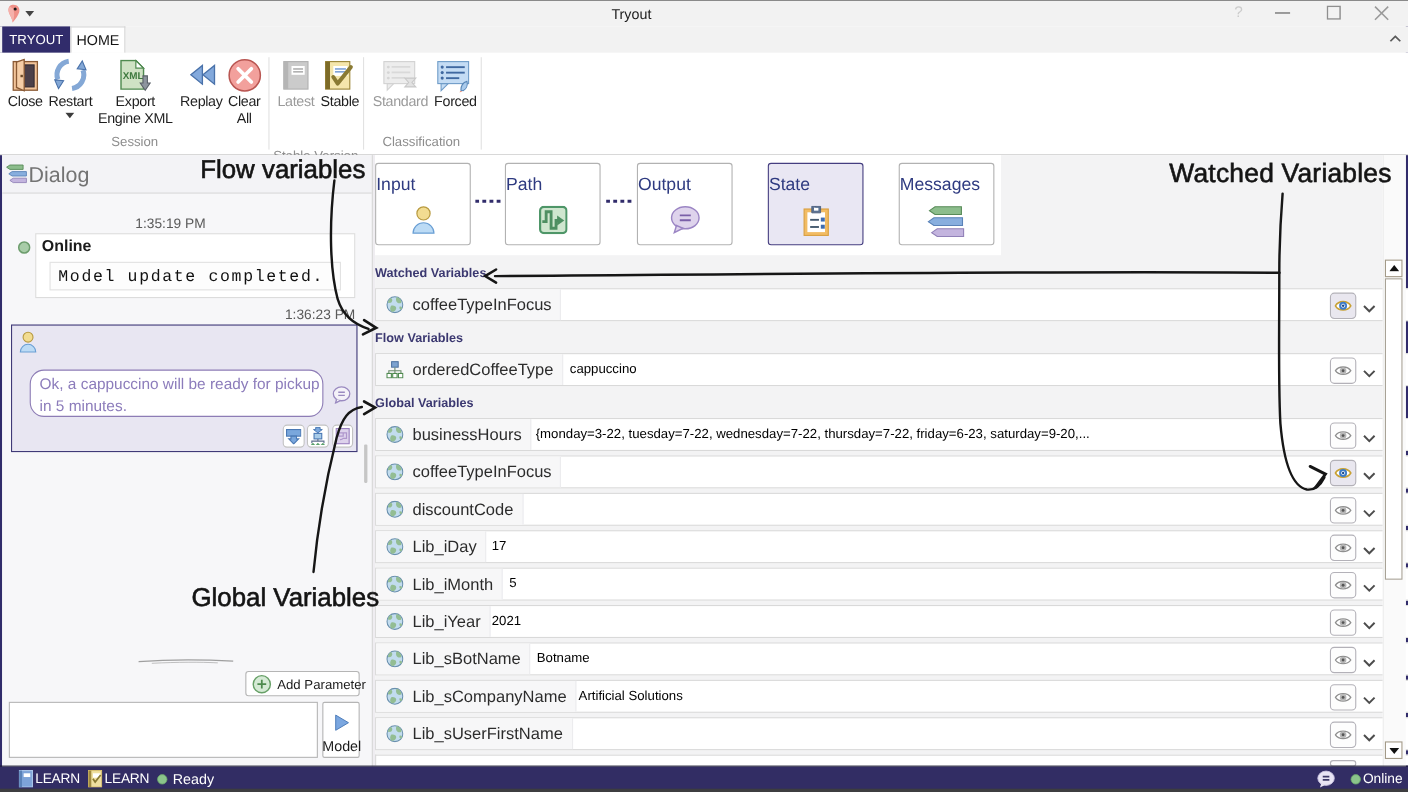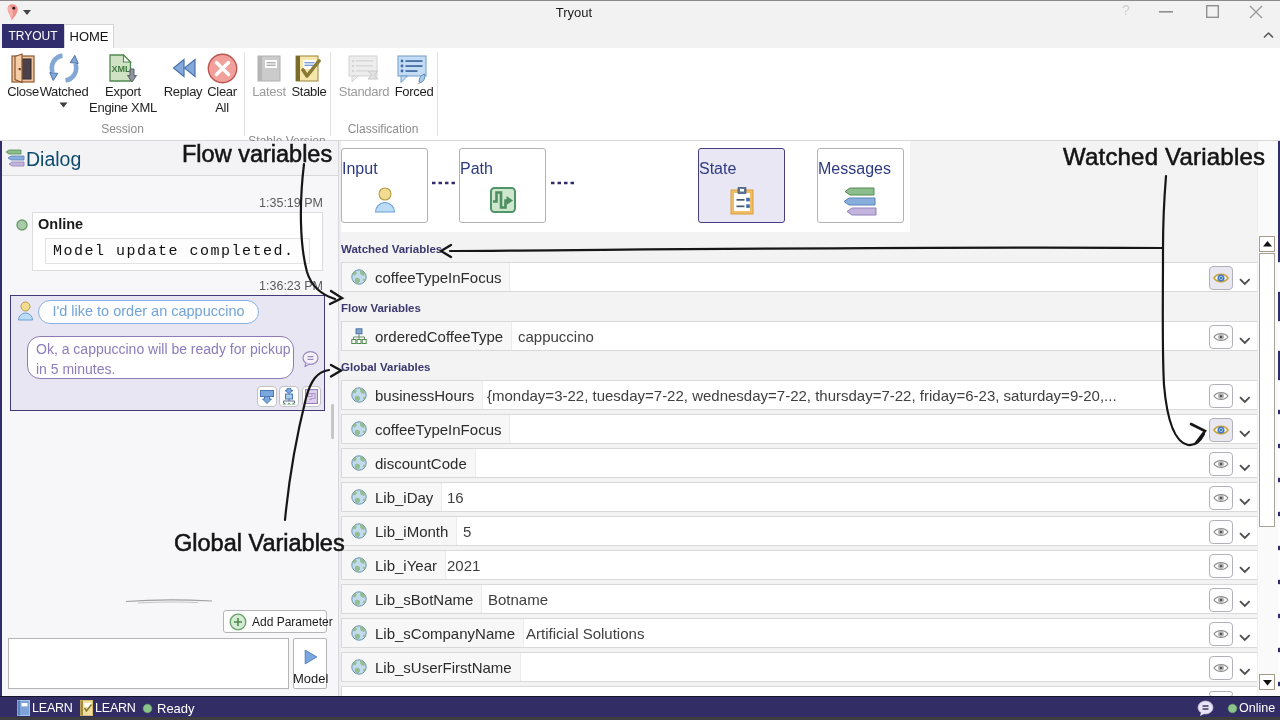--- a/index.html
+++ b/index.html
@@ -5,21 +5,21 @@
 *{box-sizing:border-box;margin:0;padding:0}
 body{font-family:"Liberation Sans",sans-serif}
 #w{position:relative;width:1280px;height:720px;background:#fff;overflow:hidden}
 .a{position:absolute}
 .rlbl{position:absolute;text-align:center;font-size:13px;letter-spacing:-0.3px;color:#1f1f1f;line-height:16px;width:90px}
 .glbl{position:absolute;text-align:center;font-size:12px;color:#8d8d8d}
 .vrow{position:absolute;left:341px;width:974px;height:30px;background:#fff;border:1px solid #d9d9d9}
 .vic{position:absolute;left:9px;top:6px}
 .nc{position:absolute;left:0;top:0;height:28px;background:#f7f7f8;border-right:1px solid #ececee}
 .vn{position:absolute;left:33px;top:6px;font-size:15px;color:#2c2c2c;white-space:nowrap}
-.vv{position:absolute;top:6px;font-size:15px;color:#404040;white-space:nowrap}
+.vv{position:absolute;top:6px;font-size:12px;color:#000000;white-space:nowrap}
 .eyeb{position:absolute;left:867px;top:3px;width:24px;height:24px;border:1px solid #b3b1b8;border-radius:4px;background:#fdfdfd}
 .eyeb.gold{background:#e9e7ef}
 .chev{position:absolute;left:897px;top:9px}
 .shead{position:absolute;left:341px;font-size:11.5px;font-weight:bold;color:#3b3870;white-space:nowrap}
 .card{position:absolute;top:148px;width:87px;height:75px;background:#fff;border:1px solid #b2b2b2;border-radius:3px}
 .card .cl{position:absolute;top:11px;width:100%;text-align:left;font-size:16px;color:#2e3a80}
 .card .ci{position:absolute;left:0;top:38px;width:100%;text-align:center}
 </style>
 </head>
 <body>
@@ -72,21 +72,21 @@
   <rect x="7.6" y="15" width="2.2" height="2.2" fill="#6b4a28"></rect>
 </svg>
 <div class="rlbl" style="left:-22px;top:84px">Close</div>
 
 <svg class="a" style="left:48px;top:52px" width="32" height="32" viewBox="0 0 32 32">
   <path d="M14.5 3.6 A 12.4 12.4 0 0 0 4.6 20.2" fill="none" stroke="#84a8d6" stroke-width="4.6"></path>
   <path d="M1.8 20.6 L9.8 21.4 L5.2 28.6 Z" fill="#84a8d6" stroke="#4a72aa" stroke-width="1"></path>
   <path d="M17.5 28.4 A 12.4 12.4 0 0 0 27.4 11.8" fill="none" stroke="#84a8d6" stroke-width="4.6"></path>
   <path d="M30.2 11.4 L22.2 10.6 L26.8 3.4 Z" fill="#84a8d6" stroke="#4a72aa" stroke-width="1"></path>
 </svg>
-<div class="rlbl" style="left:19px;top:84px">Watched</div>
+<div class="rlbl" style="left:19px;top:84px">Restart</div>
 <svg class="a" style="left:59px;top:102px" width="9" height="6" viewBox="0 0 9 6">
       <path d="M0.5 0.5 L8.5 0.5 L4.5 5.5 Z" fill="#3c3c3c"></path>
     </svg>
 
 <svg class="a" style="left:109px;top:54px" width="29" height="30" viewBox="0 0 29 30">
   <path d="M1 1 L14.5 1 L21.5 8 L21.5 27 L1 27 Z" fill="#cfe2c4" stroke="#4f8a4f" stroke-width="1.3"></path>
   <path d="M14.5 1 L14.5 8 L21.5 8 Z" fill="#fff" stroke="#4f8a4f" stroke-width="1.1"></path>
   <text x="2.5" y="17.5" font-family="Liberation Sans,sans-serif" font-size="9" font-weight="bold" fill="#3f7a3f">XML</text>
   <path d="M22.5 13 L26.5 13 L26.5 19.5 L29 19.5 L24.5 26 L20 19.5 L22.5 19.5 Z" fill="#8d959e" stroke="#5a6168" stroke-width="1" transform="translate(-1.5,2)"></path>
 </svg>
@@ -145,46 +145,45 @@
       <rect x="8.5" y="10.2" width="17" height="1.7" fill="#3f68a0"></rect>
   <circle cx="5" cy="16" r="1.4" fill="#3f68a0"></circle>
       <rect x="8.5" y="15.2" width="12" height="1.7" fill="#3f68a0"></rect>
   <path d="M22 27 C22 23 24 20 27.5 19 C28.5 22.5 27 26 24 27.5 Z" fill="#aacbec" stroke="#5a88b8"></path>
   <path d="M22 27.5 L20.5 29 L23 28.5 Z" fill="#e07a62"></path>
 </svg>
 <div class="rlbl" style="left:369px;top:84px">Forced</div>
 
 <div class="a" style="left:2px;top:141px;width:336px;height:556px;background:#f7f7f9"></div>
 <div class="a" style="left:2px;top:141px;width:336px;height:35px;background:#f3f3f6;border-bottom:1px solid #d9d9d9"></div>
-<div class="a" style="left:26px;top:148px;font-size:19.5px;color:#0c4a6e">Dialog</div>
+<div class="a" style="left:26px;top:148px;font-size:19.5px;color:#737373">Dialog</div>
 <div class="a" style="left:338px;top:141px;width:3px;height:556px;background:#efedf1;border-left:1px solid #d8d8d8"></div>
 <div class="a" style="left:331px;top:404px;width:3px;height:35px;background:#c6c6c6;border-radius:1px"></div>
 
 <svg class="a" style="left:5px;top:149px" width="20" height="19" viewBox="0 0 20 19">
   <path d="M4 1 h12 v4 h-12 l-3 -2 Z" fill="#8cbd8c" stroke="#578a57" stroke-width="0.8"></path>
   <path d="M6 7 h13 v4 h-13 l-3 -2 Z" fill="#88aede" stroke="#5a82b8" stroke-width="0.8"></path>
   <path d="M7 13 h12 v4 h-12 l-3 -2 Z" fill="#c3b4de" stroke="#9181b8" stroke-width="0.8"></path>
 </svg>
 
-<div class="a" style="left:123px;top:196px;width:200px;text-align:right;font-size:12.5px;color:#5a5a5a">1:35:19 PM</div>
+<div class="a" style="left:123px;top:196px;width:200px;text-align:left;font-size:12.5px;color:#5a5a5a">1:35:19 PM</div>
 <div class="a" style="left:32px;top:212px;width:291px;height:59px;background:#fff;border:1px solid #dcdcdc"></div>
 <svg class="a" style="left:16px;top:219px" width="12" height="12" viewBox="0 0 12 12">
       <circle cx="6" cy="6" r="5" fill="#a8cca8" stroke="#6d9d6d" stroke-width="1.4"></circle>
     </svg>
 <div class="a" style="left:38px;top:216px;font-size:14.5px;font-weight:bold;color:#1a1a1a">Online</div>
 <div class="a" style="left:45px;top:238px;width:265px;height:26px;background:#fdfdfd;border:1px solid #e2e2e2"></div>
 <div class="a" style="left:53px;top:243px;font-family:'Liberation Mono',monospace;font-size:15px;letter-spacing:1.5px;color:#111">Model update completed.</div>
 <div class="a" style="left:123px;top:279px;width:200px;text-align:right;font-size:12.5px;color:#5a5a5a">1:36:23 PM</div>
 
 <div class="a" style="left:10px;top:295px;width:315px;height:116px;background:#e8e6f2;border:1.5px solid #403a78"></div>
 <svg class="a" style="left:17px;top:301px" width="17" height="20" viewBox="0 0 17 20">
   <circle cx="8.5" cy="5.5" r="4.5" fill="#f2dc91" stroke="#b89a40" stroke-width="1"></circle>
   <path d="M1.5 19 A 7 7 0 0 1 15.5 19 Z" fill="#bcdbf5" stroke="#6a9fd4" stroke-width="1"></path>
 </svg>
-<div class="a" style="left:38px;top:300px;width:221px;height:24px;background:#fff;border:1.5px solid #85b2e0;border-radius:12px;text-align:center;font-size:14.5px;color:#71a3da;line-height:21px">I'd like to order an cappuccino</div>
 <div class="a" style="left:27px;top:336px;width:267px;height:43px;background:#fff;border:1.4px solid #8d7cb5;border-radius:13px"></div>
 <div class="a" style="left:36px;top:339px;font-size:14px;color:#8c7cbb;line-height:20px;white-space:nowrap">Ok, a cappuccino will be ready for pickup<br>in 5 minutes.</div>
 <svg class="a" style="left:302px;top:351px" width="17" height="16" viewBox="0 0 17 16">
   <ellipse cx="8.5" cy="7" rx="7.5" ry="6.3" fill="#f4f2f8" stroke="#9a8ac0" stroke-width="1.2"></ellipse>
   <path d="M4 12 L3 15.5 L7.5 13" fill="#f4f2f8" stroke="#9a8ac0" stroke-width="1.2"></path>
   <path d="M5.5 5.6 h6 M5.5 8.4 h6" stroke="#9a8ac0" stroke-width="1.2"></path>
 </svg>
 
 <div class="a" style="left:257px;top:386px;width:20px;height:21px;background:#fff;border:1px solid #c2c2c2;border-radius:4px"></div>
 <svg class="a" style="left:260px;top:390px" width="14" height="14" viewBox="0 0 14 14">
@@ -243,20 +242,28 @@
   <div class="cl">Path</div>
   <div class="ci"><svg width="26" height="26" viewBox="0 0 26 26">
     <rect x="1" y="1" width="24" height="24" rx="3.5" fill="#cfe6cf" stroke="#4e9668" stroke-width="2"></rect>
     <path d="M3 14.5 H6.5 V5.5 H11 V20.5 H15.5 V13.5 H17.5" fill="none" stroke="#4e8f62" stroke-width="2.6"></path>
     <path d="M16.5 9 L23 13.5 L16.5 18 Z" fill="#4e8f62"></path>
   </svg></div>
 </div>
 <svg class="a" style="left:551px;top:181px" width="25" height="4" viewBox="0 0 25 4">
       <path d="M0 2 h25" stroke="#312c6b" stroke-width="2.6" stroke-dasharray="3.5,3"></path>
     </svg>
+<div class="card" style="left:579px">
+  <div class="cl">Output</div>
+  <div class="ci"><svg width="28" height="26" viewBox="0 0 28 26">
+    <ellipse cx="14" cy="11" rx="12.5" ry="10" fill="#ded3ec" stroke="#9b85c4" stroke-width="1.3"></ellipse>
+    <path d="M6 18 L4 24.5 L12 20.5 Z" fill="#ded3ec" stroke="#9b85c4" stroke-width="1.3"></path>
+    <path d="M9 8.8 h10 M9 13.2 h10" stroke="#7a5fa8" stroke-width="1.7"></path>
+  </svg></div>
+</div>
 <div class="card" style="left:698px;background:#e9e7f3;border:1.8px solid #453e80">
   <div class="cl">State</div>
   <div class="ci"><svg width="24" height="28" viewBox="0 0 24 28">
     <rect x="1" y="3" width="22" height="24" fill="#f2bc64" stroke="#d99f3e" stroke-width="1"></rect>
     <rect x="4" y="6" width="16" height="18" fill="#fff"></rect>
     <path d="M8 0.5 h8 v6 h-8 Z M12 0.5 a2.5 2.5 0 0 0 -2.5 2.5" fill="#5b7292" stroke="#4a5f7e" stroke-width="0.8"></path>
     <rect x="10" y="2" width="4" height="2.5" fill="#fff"></rect>
     <rect x="6.5" y="12" width="8" height="1.7" fill="#44596e"></rect>
     <rect x="16.2" y="10.8" width="3.6" height="3.6" fill="#3e6cb0"></rect>
     <rect x="6.5" y="18.5" width="8" height="1.7" fill="#44596e"></rect>
@@ -374,21 +381,21 @@
   <span class="chev"><svg width="12" height="8">
           <use href="#chevd"></use>
         </svg></span>
 </div>
 <div class="vrow" style="top:482px">
   <span class="nc" style="width:100px"></span>
       <svg class="vic" width="16" height="16">
         <use href="#globe"></use>
       </svg>
       <span class="vn">Lib_iDay</span>
-      <span class="vv" style="left:105px">16</span>
+      <span class="vv" style="left:105px">17</span>
   <span class="eyeb"><svg style="margin:3px 0 0 3px" width="16" height="16">
           <use href="#eyegray"></use>
         </svg></span>
   <span class="chev"><svg width="12" height="8">
           <use href="#chevd"></use>
         </svg></span>
 </div>
 <div class="vrow" style="top:516px">
   <span class="nc" style="width:115px"></span>
       <svg class="vic" width="16" height="16">

